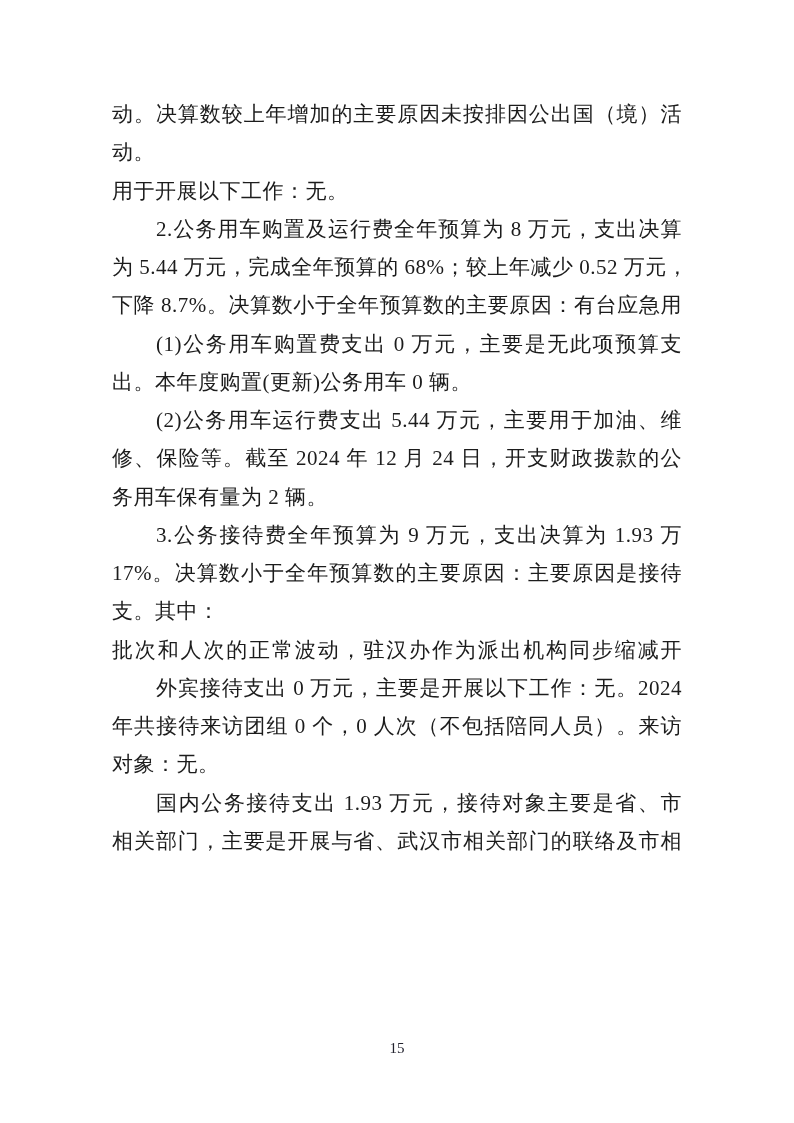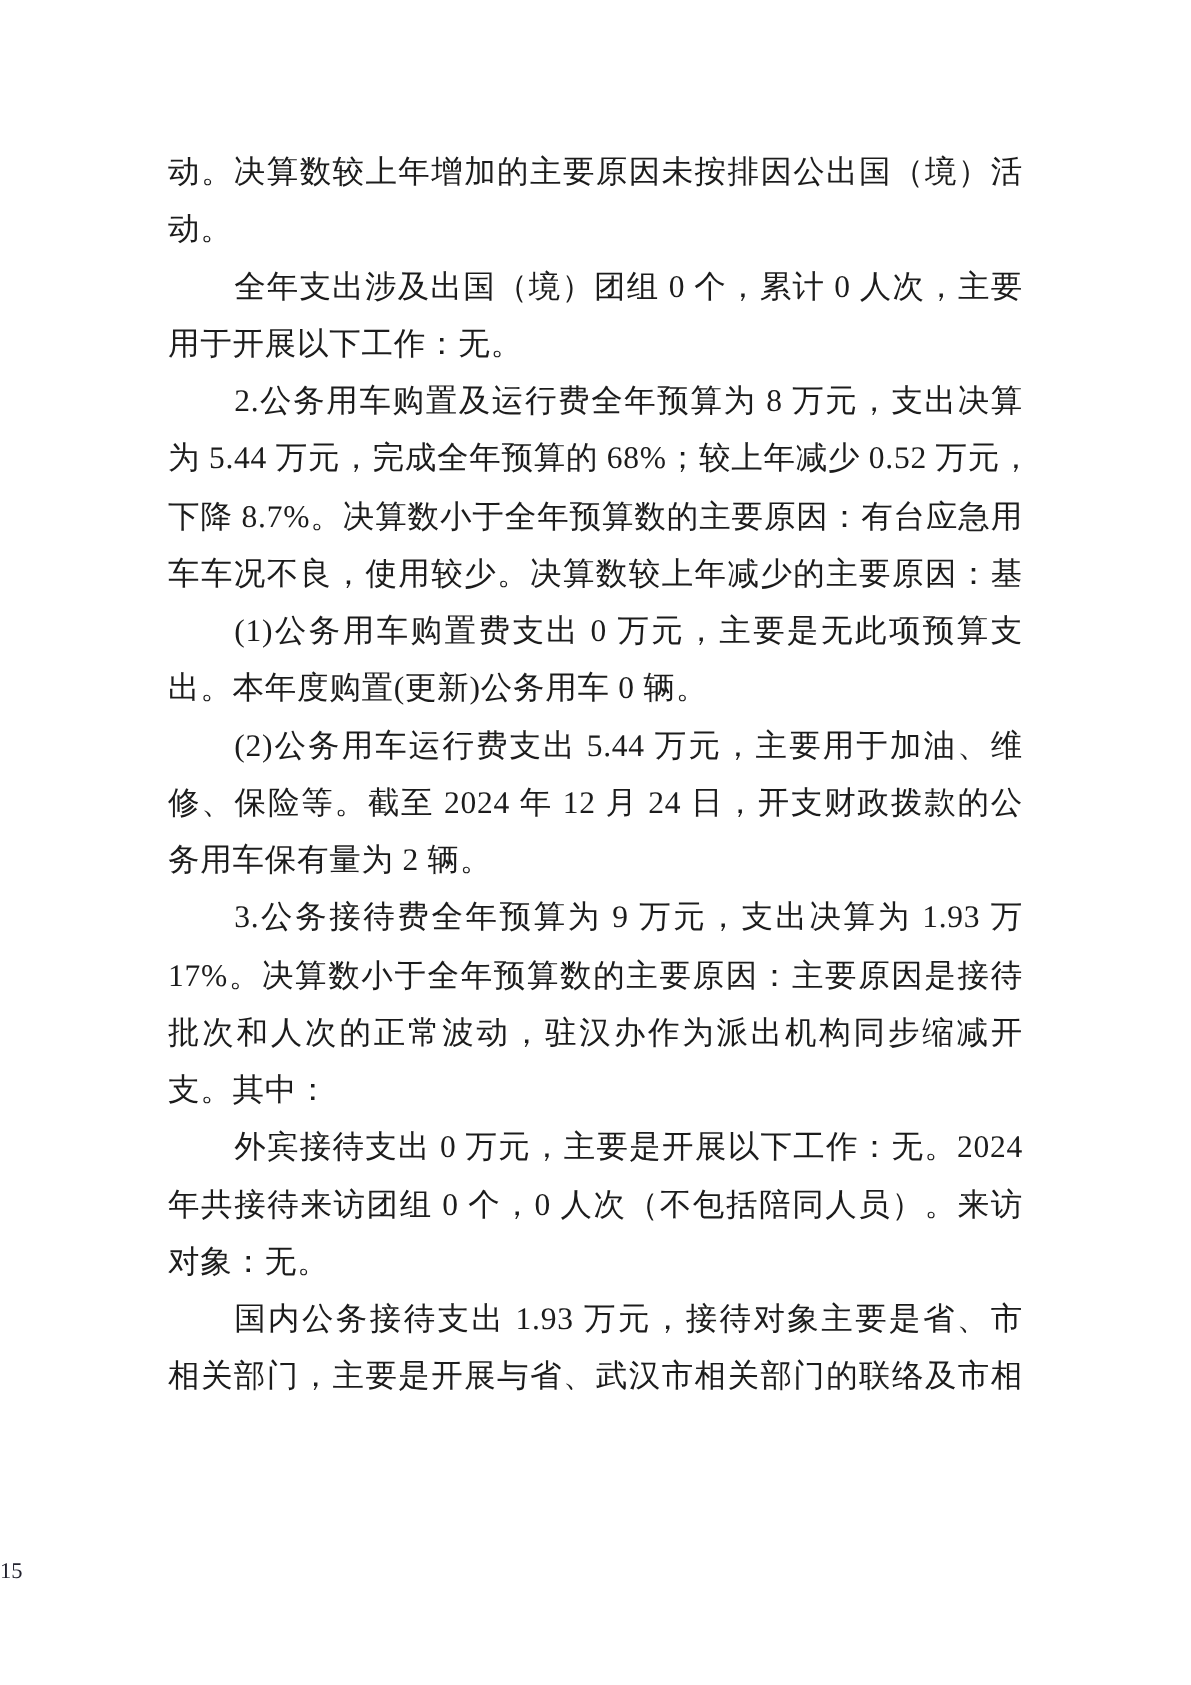--- a/index.html
+++ b/index.html
@@ -35,48 +35,47 @@
     text-align-last: justify;
   }
   .line.indent {
     text-indent: 2.1em;
   }
   .footer {
     position: absolute;
     top: 1038px;
     left: 0;
     width: 794px;
+    text-align: center;
     font-size: 15px;
     line-height: 20px;
     color: #22222e;
     font-family: "Liberation Serif", "DejaVu Serif", serif;
   }
 </style>
 </head>
 <body>
 
 <div class="page">
   <div class="content" id="content">
       <div class="line fill">动。决算数较上年增加的主要原因未按排因公出国（境）活</div>
       <div class="line">动。</div>
-      <div class="line fill indent">全年支出涉及出国（境）团组 0 个，累计 0 人次，主要</div>
       <div class="line">用于开展以下工作：无。</div>
       <div class="line fill indent">2.公务用车购置及运行费全年预算为 8 万元，支出决算</div>
       <div class="line fill">为 5.44 万元，完成全年预算的 68%；较上年减少 0.52 万元，</div>
       <div class="line fill">下降 8.7%。决算数小于全年预算数的主要原因：有台应急用</div>
-      <div class="line fill">车车况不良，使用较少。决算数较上年减少的主要原因：基</div>
       <div class="line fill indent">(1)公务用车购置费支出 0 万元，主要是无此项预算支</div>
       <div class="line">出。本年度购置(更新)公务用车 0 辆。</div>
       <div class="line fill indent">(2)公务用车运行费支出 5.44 万元，主要用于加油、维</div>
       <div class="line fill">修、保险等。截至 2024 年 12 月 24 日，开支财政拨款的公</div>
       <div class="line">务用车保有量为 2 辆。</div>
       <div class="line fill indent">3.公务接待费全年预算为 9 万元，支出决算为 1.93 万</div>
       <div class="line fill">17%。决算数小于全年预算数的主要原因：主要原因是接待</div>
+      <div class="line">支。其中：</div>
       <div class="line fill">批次和人次的正常波动，驻汉办作为派出机构同步缩减开</div>
-      <div class="line">支。其中：</div>
       <div class="line fill indent">外宾接待支出 0 万元，主要是开展以下工作：无。2024</div>
       <div class="line fill">年共接待来访团组 0 个，0 人次（不包括陪同人员）。来访</div>
       <div class="line">对象：无。</div>
       <div class="line fill indent">国内公务接待支出 1.93 万元，接待对象主要是省、市</div>
       <div class="line fill">相关部门，主要是开展与省、武汉市相关部门的联络及市相</div>
     </div>
   <div class="footer">15</div>
 </div>
 
 </body></html>

